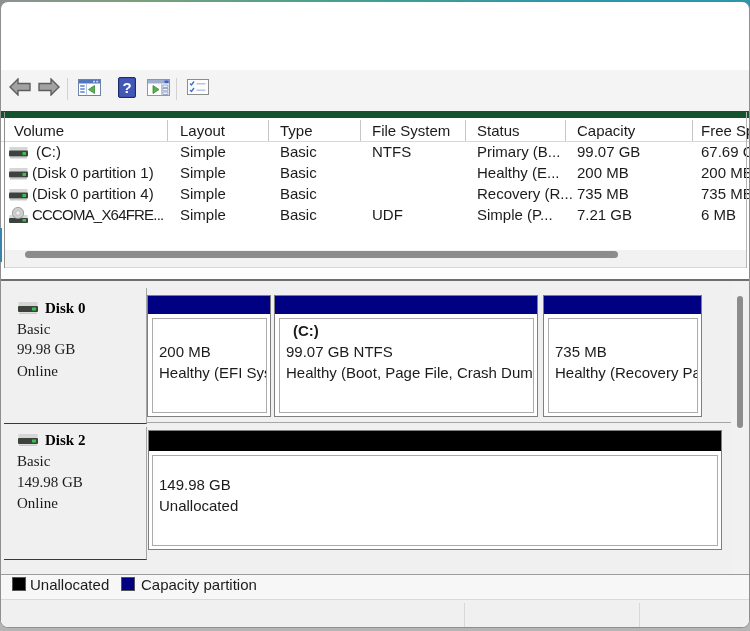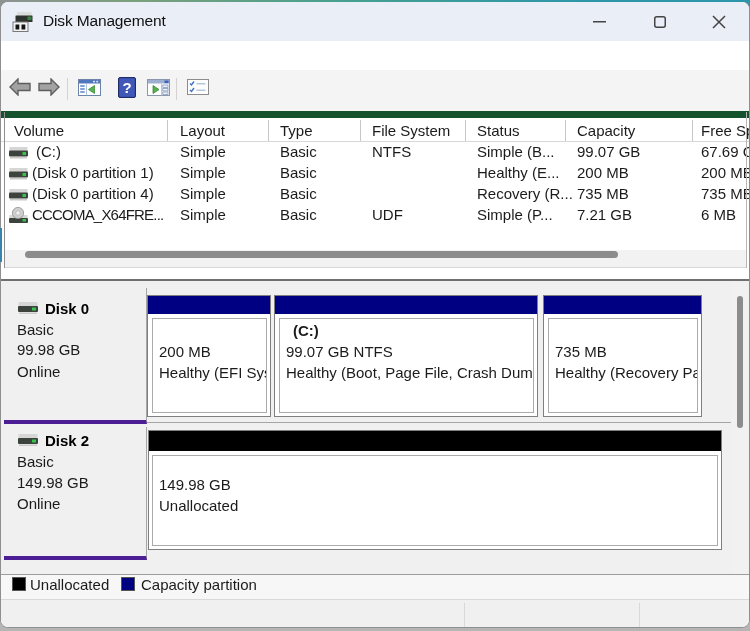--- a/index.html
+++ b/index.html
@@ -24,21 +24,21 @@
   .hsep { position:absolute; top:2px; width:1px; height:21px; background:#c6c6c6; }
   #lvheader { position:absolute; left:0; top:0; width:748px; height:24px; border-bottom:1px solid #d8d8d8; }
   .lvrow { position:absolute; left:0; width:748px; height:22px; }
   .cell { position:absolute; top:3px; font-size:15px; white-space:nowrap; color:#1b1b1b; }
   .hdd-ico { position:absolute; left:8px; top:7px; width:19px; height:12px; }
   
   #hscroll { left:4px; top:248px; width:741px; height:18px; background:#f2f2f2; border-bottom:1px solid #d8d8d8; }
   #hthumb { left:20px; top:0.5px; width:593px; height:7px; border-radius:3.5px; background:#8c8c8c; }
   
   #botpane { left:0; top:277px; width:748px; height:295px; background:#f0f0f0; border-top:2px solid #6f6f6f; }
-  .diskpanel { position:absolute; left:3px; width:143px; background:#f0f0f0; border-right:1px solid #a5a5a5; border-bottom:4px solid #4c1d95; }
+  .diskpanel { position:absolute; left:3px; width:143px; background:#f0f0f0; border-right:1px solid #a5a5a5; border-bottom:1px solid #4c1d95;font-family:Liberation Serif, serif; }
   .dp-line { position:absolute; left:13px; font-size:15px; color:#1b1b1b; }
   .dp-title { position:absolute; left:41px; font-size:15px; font-weight:bold; color:#000; }
   .part { position:absolute; border:1px solid #7f7f7f; background:#fff; }
   .pstripe { position:absolute; left:0; top:0; width:100%; }
   .pinner { position:absolute; border:1px solid #ababab; background:#fff; overflow:hidden; }
   .ptxt { position:absolute; left:6px; font-size:15px; white-space:nowrap; color:#1b1b1b; }
   #vscroll { left:730px; top:2px; width:16px; height:291px; background:#f1f1f1; }
   #vthumb { position:absolute; left:6px; top:13px; width:6px; height:132px; border-radius:3px; background:#8c8c8c; }
   
   #legend { left:0; top:572px; width:748px; height:25px; background:#f7f7f7; border-top:1px solid #9c9c9c; }
@@ -47,40 +47,20 @@
   
   #statusbar { left:0; top:597px; width:748px; height:29px; background:#f0f0f0; border-top:1px solid #d9d9d9; }
   .ssep { position:absolute; top:3px; width:1px; height:26px; background:#d8d8d8; }
 </style>
 </head>
 <body>
 <div class="abs" id="topstrip"></div>
 <div class="abs" style="left:0;top:0;width:750px;height:2px;z-index:10;background:linear-gradient(90deg,#8d9292 0%,#7ba07c 18%,#47a08f 45%,#2e97a8 75%,#2b96aa 100%)"></div>
 <div class="abs" id="win">
 
-  <div class="abs" id="titlebar">
-    <svg class="abs" id="title-ico" viewBox="0 0 21 22">
-      <rect x="5" y="2" width="14.5" height="4.5" fill="#dcdcdc"></rect>
-      <rect x="3.5" y="5.5" width="17" height="6.5" rx="0.5" fill="#2f332f"></rect>
-      <rect x="15.5" y="6.5" width="4" height="3.5" fill="#3c8045"></rect>
-      <rect x="1" y="12" width="15" height="9.5" fill="#f3f3f3" stroke="#787878" stroke-width="1"></rect>
-      <rect x="3.5" y="14.5" width="3.8" height="5" fill="#141414"></rect>
-      <rect x="9.5" y="14.5" width="3.8" height="5" fill="#141414"></rect>
-    </svg>
-    <span class="abs" id="title-txt">Disk Management</span>
-    <svg class="abs" style="left:592px;top:19px" width="13" height="2">
-        <rect width="14" height="1.5" fill="#444"></rect>
-      </svg>
-    <svg class="abs" style="left:653px;top:14px" width="12" height="12">
-        <rect x="0.75" y="0.75" width="10.5" height="10.5" rx="2" fill="none" stroke="#444" stroke-width="1.5"></rect>
-      </svg>
-    <svg class="abs" style="left:711px;top:13px" width="14" height="14">
-        <path d="M1 1 L13 13 M13 1 L1 13" stroke="#444" stroke-width="1.5"></path>
-      </svg>
-  </div>
 
 
   <div class="abs" id="toolbar">
     <svg class="abs" style="left:8px;top:8px" width="22" height="18" viewBox="0 0 22 18">
       <path d="M9 1 L1 9 L9 17 L9 12.5 L21 12.5 L21 5.5 L9 5.5 Z" fill="#a2a2a2" stroke="#5e5e5e" stroke-width="1.4"></path>
     </svg>
     <svg class="abs" style="left:37px;top:8px" width="22" height="18" viewBox="0 0 22 18">
       <path d="M13 1 L21 9 L13 17 L13 12.5 L1 12.5 L1 5.5 L13 5.5 Z" fill="#a2a2a2" stroke="#5e5e5e" stroke-width="1.4"></path>
     </svg>
     <div class="tsep" style="left:66px"></div>
@@ -140,21 +120,21 @@
       <svg class="hdd-ico" viewBox="0 0 19 12">
           <rect x="0.5" y="0" width="18" height="4" fill="#d6d6d6"></rect>
           <rect x="0" y="3.5" width="19" height="6" rx="1" fill="#3c423c"></rect>
           <rect x="13.5" y="5" width="3.5" height="3" fill="#35c24d"></rect>
           <rect x="1" y="10" width="17" height="1.5" fill="#c9c9c9"></rect>
         </svg>
       <span class="cell" style="left:35px">(C:)</span>
       <span class="cell" style="left:179px">Simple</span>
       <span class="cell" style="left:279px">Basic</span>
       <span class="cell" style="left:371px">NTFS</span>
-      <span class="cell" style="left:476px">Simple (B...</span>
+      <span class="cell" style="left:476px">Primary (B...</span>
       <span class="cell" style="left:576px">99.07 GB</span>
       <span class="cell" style="left:700px">67.69 G</span>
     </div>
     <div class="lvrow" style="top:43.3px">
       <svg class="hdd-ico" viewBox="0 0 19 12">
           <rect x="0.5" y="0" width="18" height="4" fill="#d6d6d6"></rect>
           <rect x="0" y="3.5" width="19" height="6" rx="1" fill="#3c423c"></rect>
           <rect x="13.5" y="5" width="3.5" height="3" fill="#35c24d"></rect>
           <rect x="1" y="10" width="17" height="1.5" fill="#c9c9c9"></rect>
         </svg>

